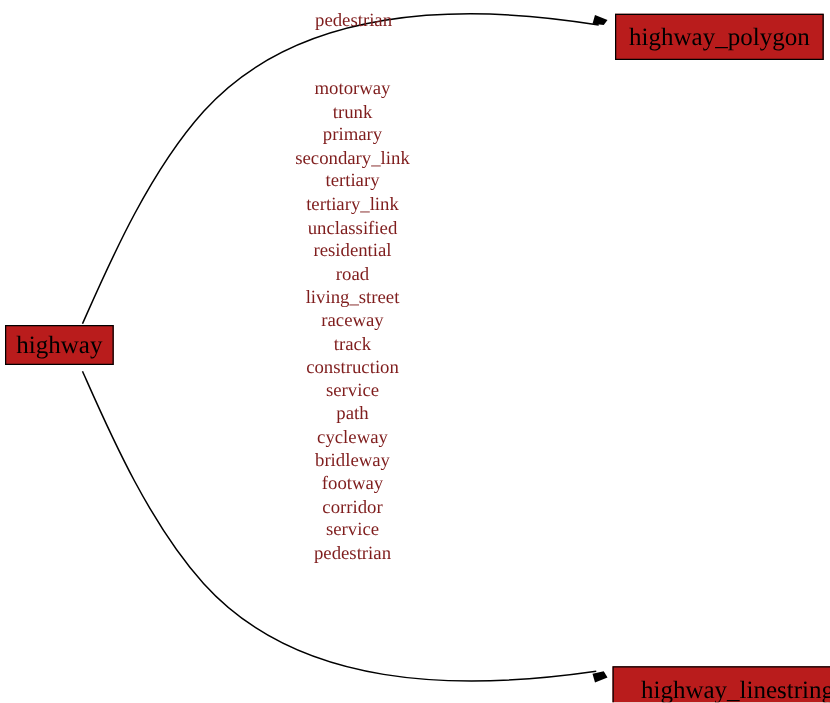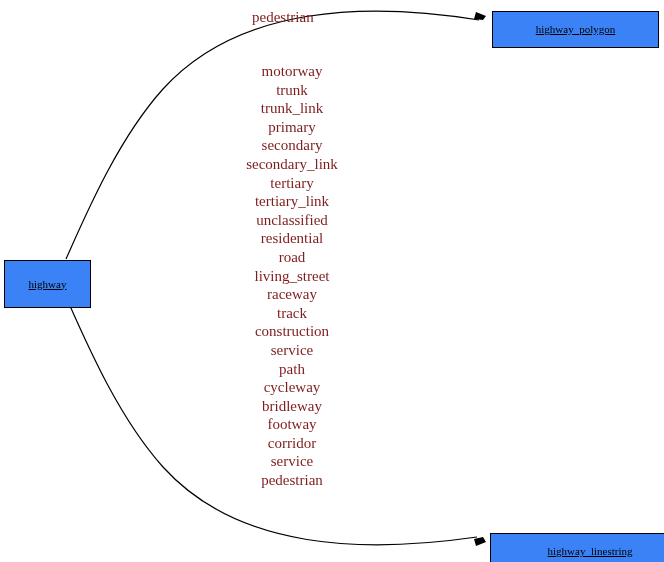--- a/index.html
+++ b/index.html
@@ -19,35 +19,34 @@
     position: absolute;
     left: 0;
     top: 0;
     width: 664px;
     height: 562px;
   }
   .node {
     position: absolute;
     box-sizing: border-box;
     border: 1px solid #000000;
-    background: #3b82f6;
+    background: #b91c1c;
     color: #000000;
-    font-size: 11px;
+    font-size: 20px;
     line-height: 1;
     display: flex;
     align-items: center;
     justify-content: center;
     white-space: nowrap;
-    text-decoration: underline;
   }
   #node-highway {
     left: 4px;
     top: 260px;
     width: 87px;
-    height: 48px;
+    height: 32px;
   }
   #node-highway-polygon {
     left: 492px;
     top: 11px;
     width: 167px;
     height: 37px;
   }
   #node-highway-linestring {
     left: 490px;
     top: 533px;
@@ -60,21 +59,21 @@
     font-size: 15px;
     line-height: 1;
     white-space: nowrap;
     text-align: center;
   }
   #label-top {
     left: 252px;
     top: 10px;
   }
   #label-list {
-    left: 192px;
+    left: 182px;
     top: 62px;
     width: 200px;
     line-height: 18.6px;
     text-align: center;
   }
   #label-list .item {
     display: block;
   }
 </style>
 </head>
@@ -105,23 +104,21 @@
     <span>highway_linestring</span>
   </div>
 
   <div class="edge-label" id="label-top">
     <span>pedestrian</span>
   </div>
 
   <div class="edge-label" id="label-list">
     <span class="item">motorway</span>
     <span class="item">trunk</span>
-    <span class="item">trunk_link</span>
     <span class="item">primary</span>
-    <span class="item">secondary</span>
     <span class="item">secondary_link</span>
     <span class="item">tertiary</span>
     <span class="item">tertiary_link</span>
     <span class="item">unclassified</span>
     <span class="item">residential</span>
     <span class="item">road</span>
     <span class="item">living_street</span>
     <span class="item">raceway</span>
     <span class="item">track</span>
     <span class="item">construction</span>

